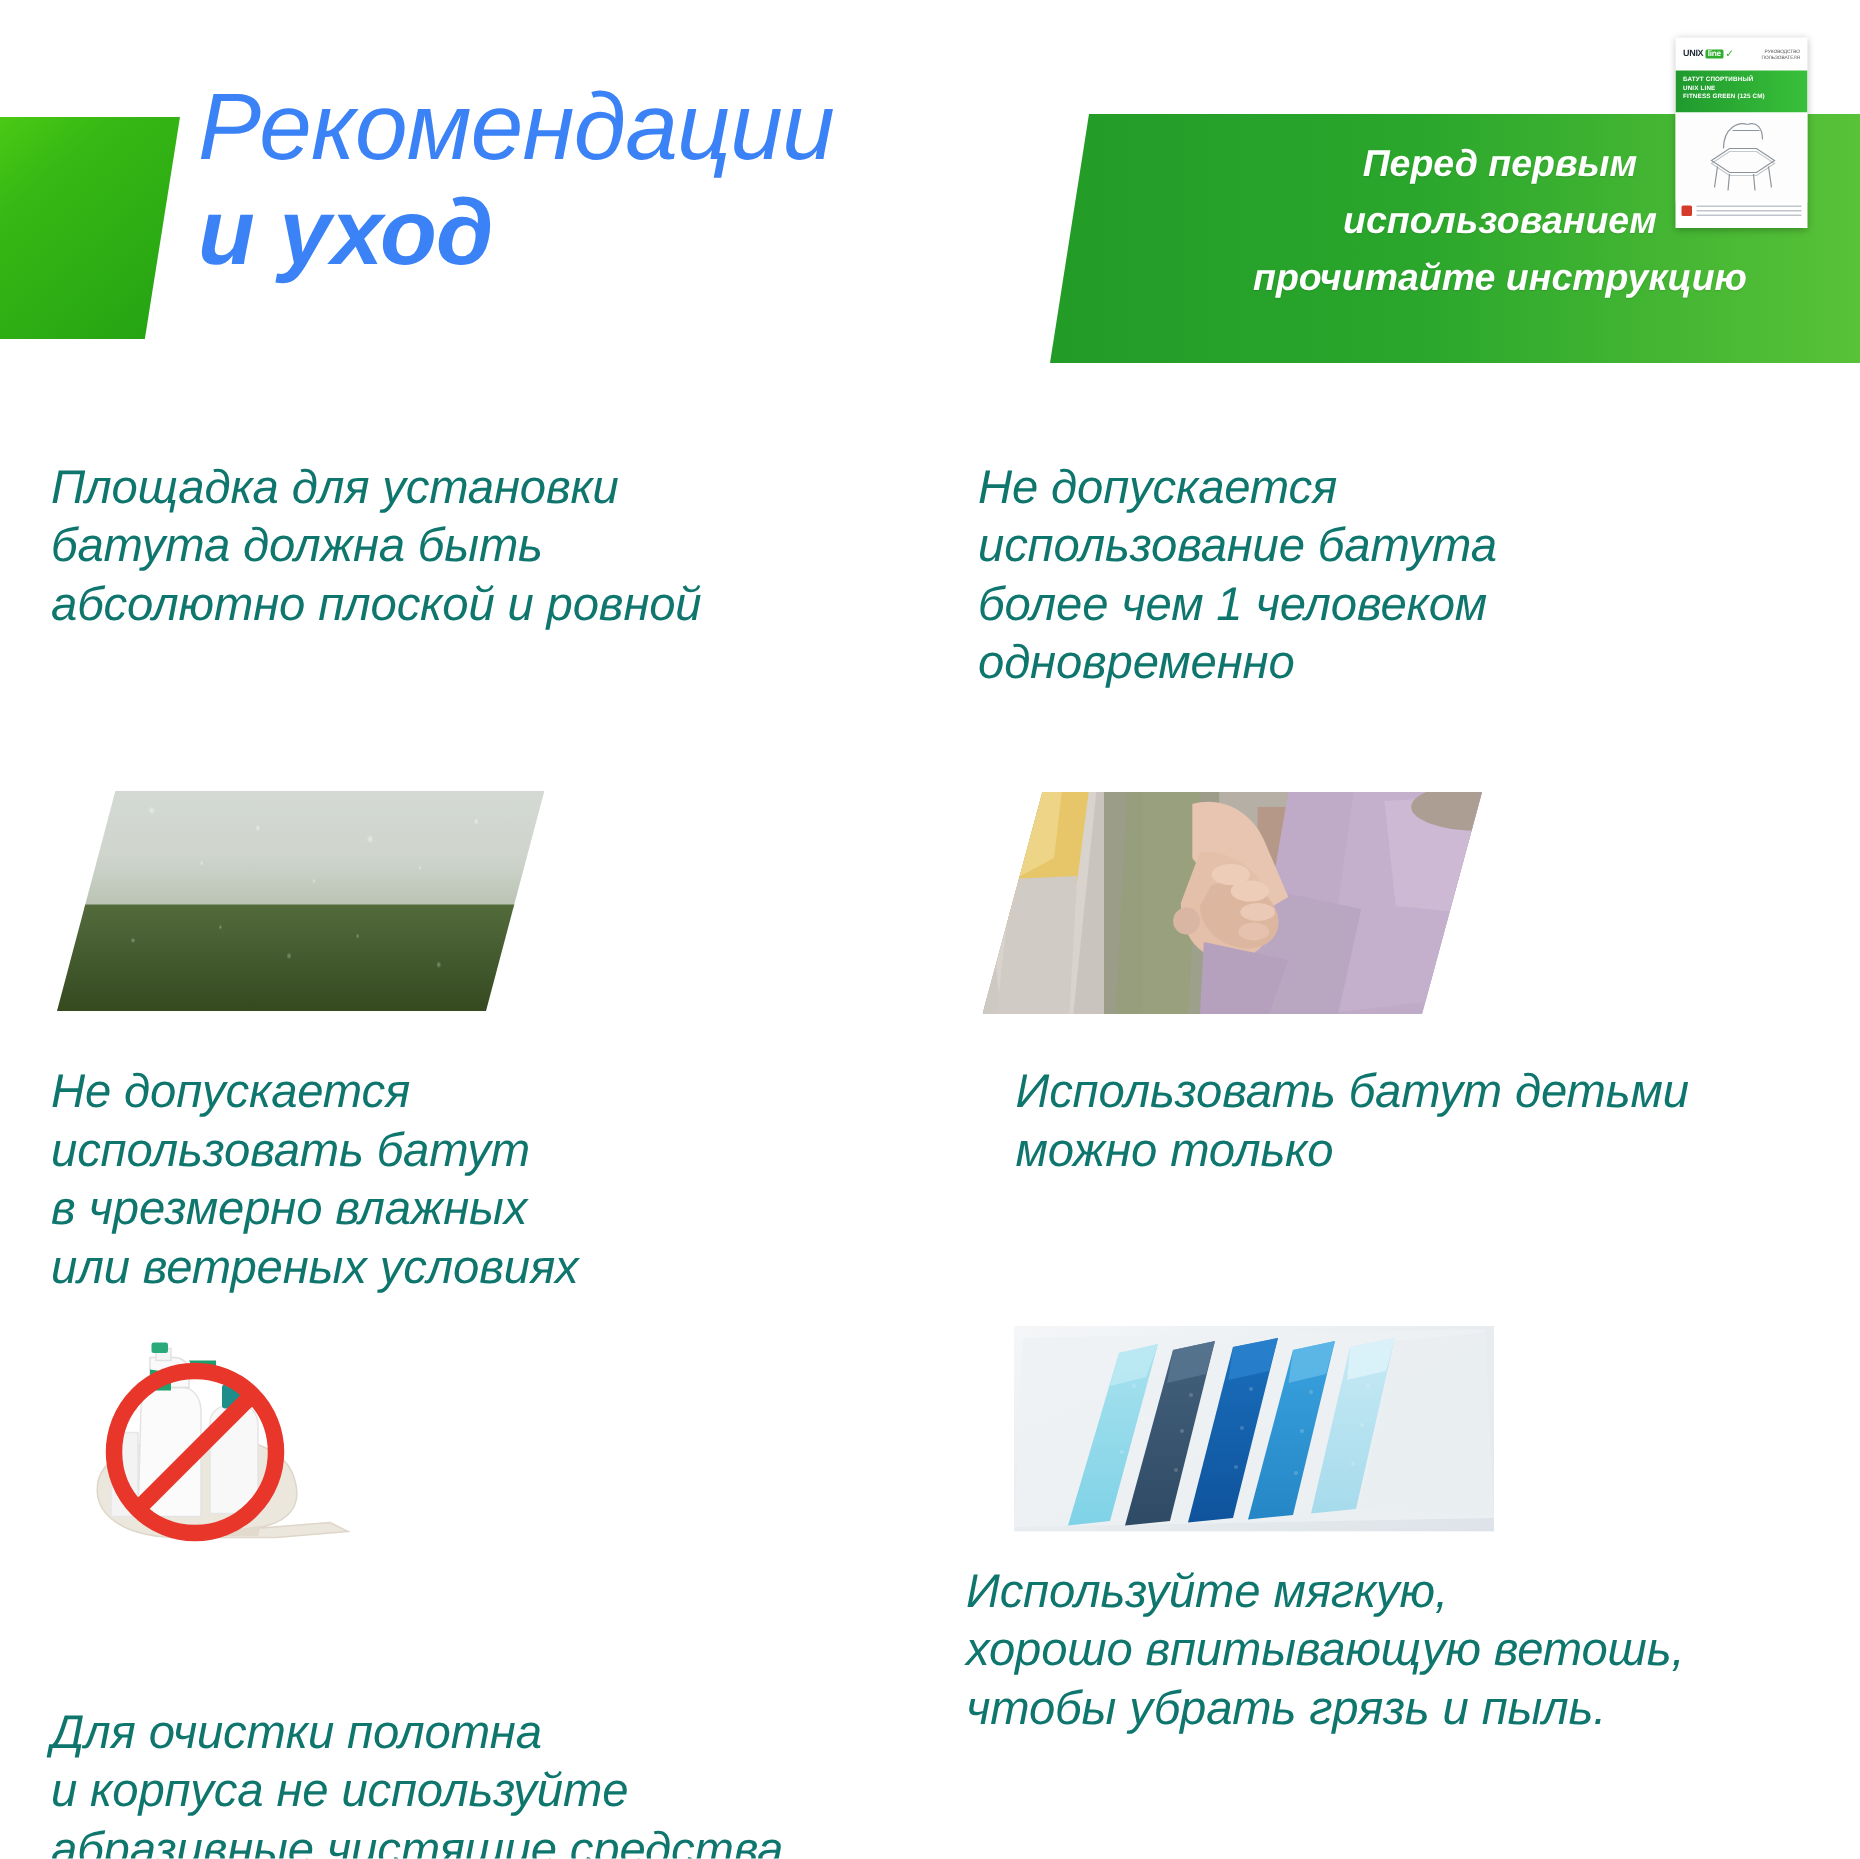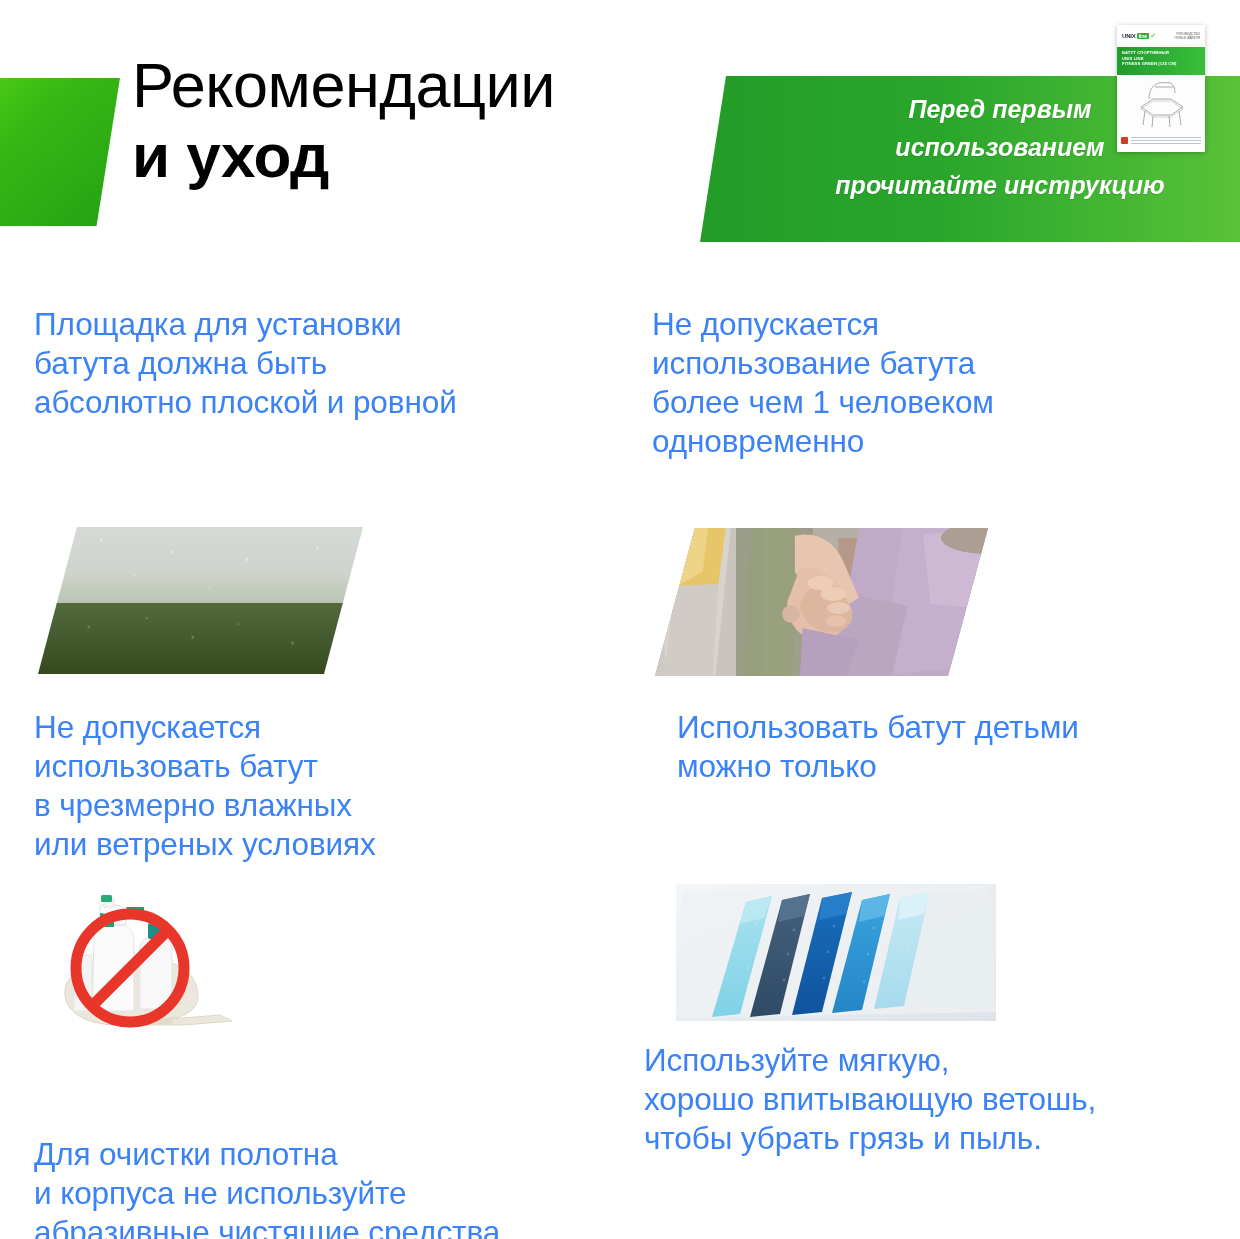--- a/index.html
+++ b/index.html
@@ -14,21 +14,22 @@
 
   
   .hdr-green-tab{
     position:absolute;left:-40px;top:78px;width:160px;height:148px;
     background:linear-gradient(135deg,#55d314 0%,#37b814 38%,#26a413 100%);
     transform:skewX(-9deg);
     transform-origin:top left;
   }
   .hdr-title{
     position:absolute;left:132px;top:52px;width:600px;
-    color:#000000;
+    color:#3b82f6;
+    font-style:italic;
     letter-spacing:-0.5px;
   }
   .hdr-title .ln1{
     display:block;font-size:63px;line-height:66px;font-weight:400;
   }
   .hdr-title .ln2{
     display:block;font-size:62px;line-height:64px;font-weight:800;
     margin-top:6px;
   }
 
@@ -88,22 +89,22 @@
     width:7px;height:7px;background:#d43b2a;flex:0 0 auto;border-radius:1px;
   }
   .manual .m-foot .lines{flex:1;}
   .manual .m-foot .lines i{
     display:block;height:1.3px;background:#bfc5ca;margin-bottom:1.6px;
   }
 
   
   .txt{
     position:absolute;
-    color:#3b82f6;
-    font-weight:400;
+    color:#0f766e;
+    font-style:italic;font-weight:400;
     font-size:31.5px;line-height:39px;
     letter-spacing:-0.1px;
   }
   .txt span{display:block;white-space:nowrap;}
 
   
   .photo{
     position:absolute;overflow:hidden;
   }
   .photo .inner{position:absolute;left:-14%;top:0;width:128%;height:100%;}

